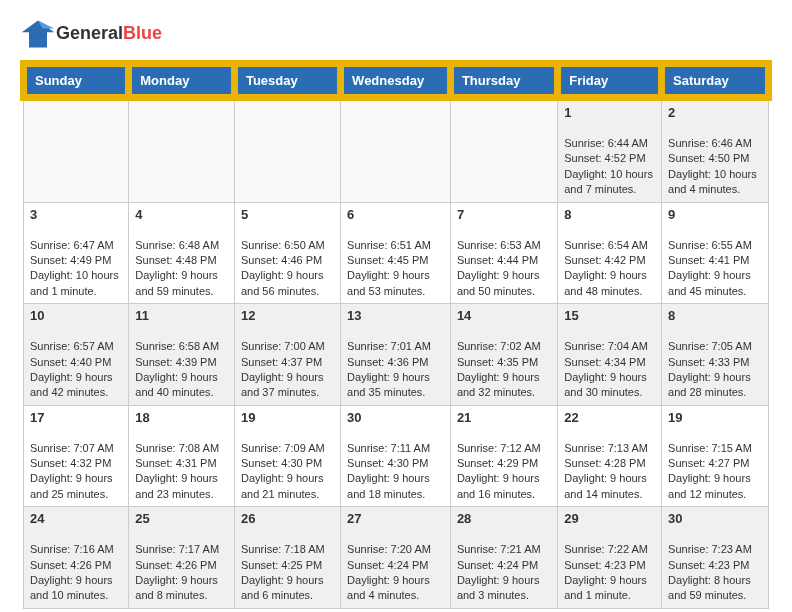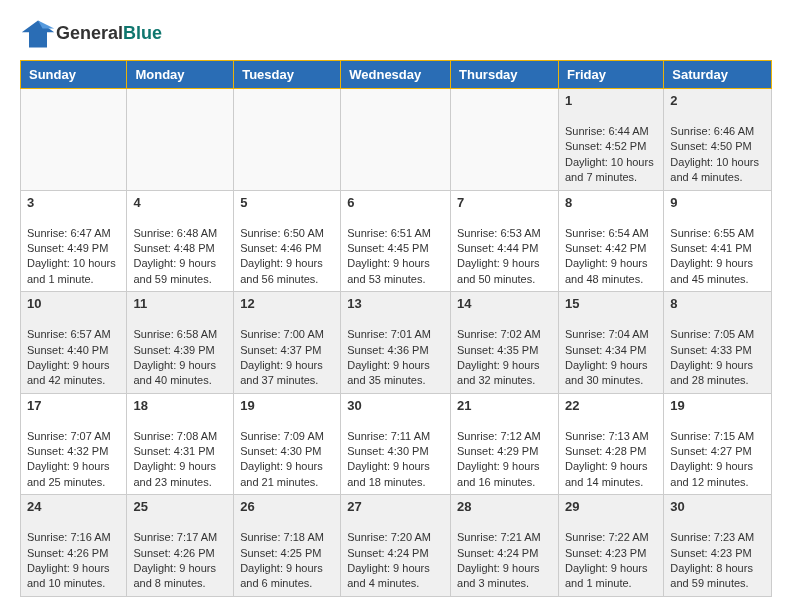--- a/index.html
+++ b/index.html
@@ -7,21 +7,21 @@
     
     .header { display: flex; justify-content: space-between; align-items: flex-start; padding: 16px 20px 8px 20px; }
     .logo-text { display: flex; }
     
     .title-area { text-align: right; }
     .month-title { font-size: 36px; color: #333; font-weight: normal; }
     .location { font-size: 16px; color: #555; }
     
     .calendar { width: 100%; border-collapse: collapse; margin: 0 10px; width: calc(100% - 20px); margin-left: 10px; margin-right: 10px; }
     
-    .calendar th { background: #2a6db5; color: white; text-align: left; padding: 6px 8px; font-size: 13px; border: 1px solid #eab308; }
+    .calendar th { background: #2a6db5; color: white; text-align: left; padding: 6px 8px; font-size: 13px; border: 7px solid #eab308; }
     
     .calendar td { border: 1px solid #ccc; vertical-align: top; padding: 4px 6px; width: 113px; min-height: 80px; font-size: 11px; background: #fff; }
     
     .calendar td.empty { background: #f9f9f9; }
     .calendar td.shaded { background: #f0f0f0; }
     
     .day-num { font-size: 13px; font-weight: bold; color: #333; margin-bottom: 2px; }
     .day-info { font-size: 11px; color: #333; line-height: 1.4; margin-top: 16px; }
     
     .calendar-wrapper { padding: 0 10px 10px 10px; }
@@ -33,21 +33,21 @@
 <body>
 
 <div class="header">
   <div class="logo-wrapper">
     <svg class="logo-bird" viewBox="0 0 40 40" xmlns="http://www.w3.org/2000/svg">
       <polygon points="20,5 38,18 30,18 30,35 10,35 10,18 2,18" fill="#2a6db5"></polygon>
       <polygon points="20,5 38,14 25,14" fill="#5599dd"></polygon>
     </svg>
     <div class="logo-text">
       <span style="font-size:18px;font-weight:bold;color:#333;line-height:1.1;">General</span>
-      <span style="font-size:18px;font-weight:bold;color:#0f766e;line-height:1.1;">Blue</span>
+      <span style="font-size:18px;font-weight:bold;color:#ef4444;line-height:1.1;">Blue</span>
     </div>
   </div>
 </div>
 
 <div class="calendar-wrapper">
   <table class="calendar">
     <thead>
       <tr>
       <th>Sunday</th>
           <th>Monday</th>

